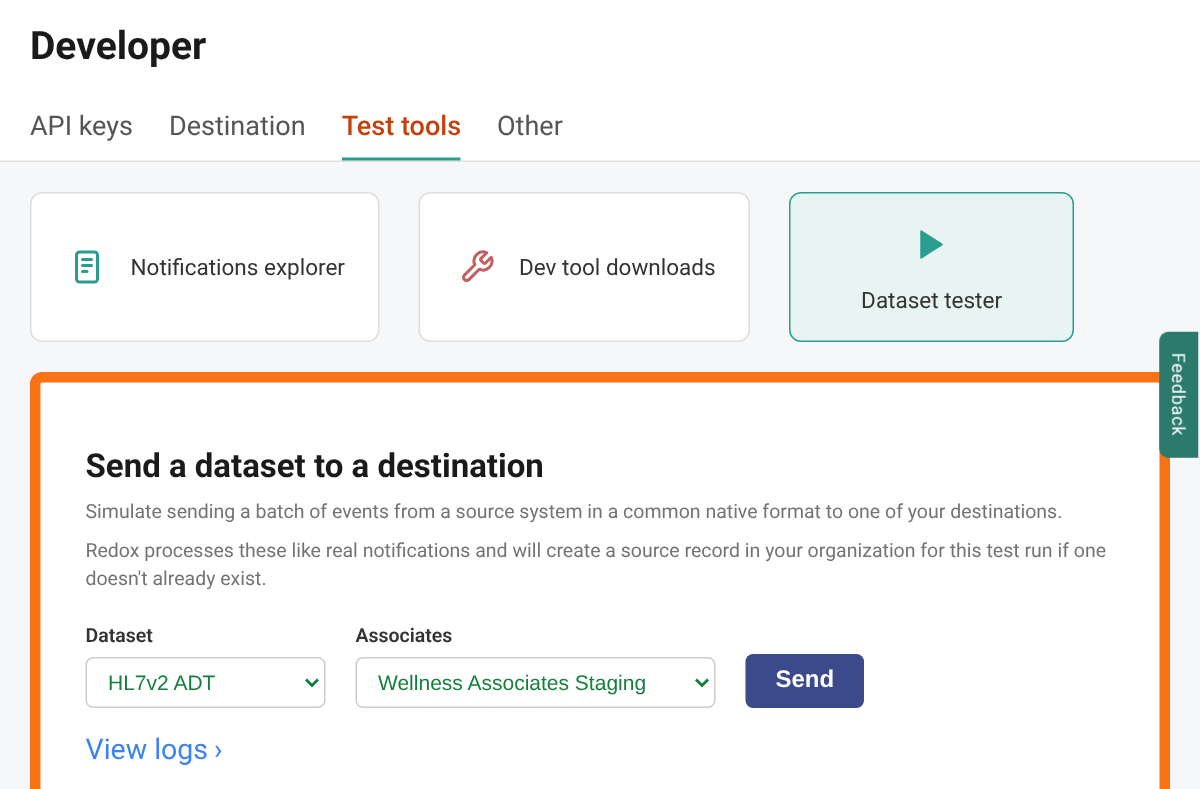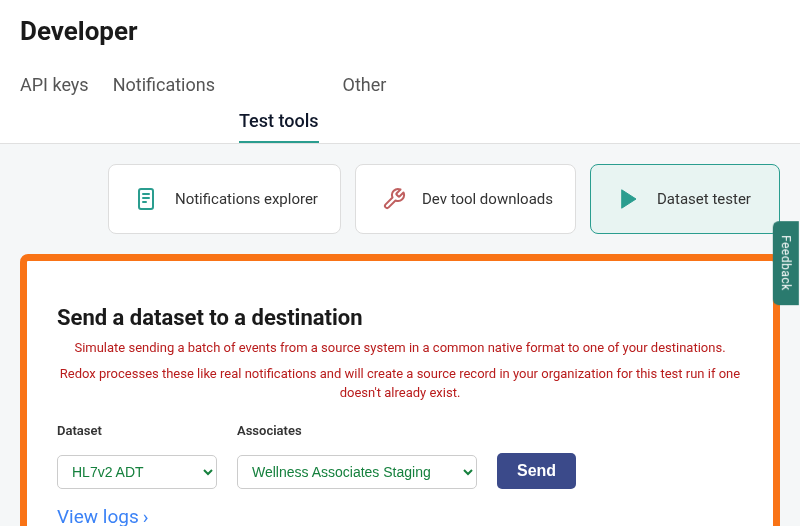--- a/index.html
+++ b/index.html
@@ -29,51 +29,50 @@
       list-style: none;
     }
     .nav-tab {
       font-size: 18px;
       color: #555;
       padding-bottom: 10px;
       cursor: pointer;
       border-bottom: 2px solid transparent;
     }
     .nav-tab.active {
-      color: #0f172a;
+      color: #c2410c;
       border-bottom: 2px solid #2a9d8f;
       font-weight: 500;
-      margin-top: 36px;
     }
     .main-content {
       padding: 20px;
       background: #f5f7f8;
     }
     .tool-cards {
       display: flex;
-      gap: 14px;
+      gap: 26px;
       margin-bottom: 20px;
-      justify-content: flex-end;
     }
     .tool-card {
       display: flex;
       align-items: center;
       gap: 12px;
       padding: 18px 22px;
       background: #fff;
       border: 1px solid #ddd;
       border-radius: 8px;
       cursor: pointer;
       font-size: 15px;
       color: #333;
       min-width: 190px;
     }
     .tool-card.active {
       background: #e8f4f2;
       border-color: #2a9d8f;
+      flex-direction: column;
     }
     .tool-card-icon {
       width: 32px;
       height: 32px;
       display: flex;
       align-items: center;
       justify-content: center;
     }
     .tool-card-icon svg {
       width: 24px;
@@ -86,35 +85,34 @@
       padding: 44px 30px;
     }
     .panel-title {
       font-size: 22px;
       font-weight: 700;
       color: #1a1a1a;
       margin-bottom: 8px;
     }
     .panel-desc {
       font-size: 13px;
-      color: #b91c1c;
+      color: #737373;
       margin-bottom: 6px;
       line-height: 1.5;
-      text-align: center;
     }
     .form-row {
       display: flex;
       gap: 20px;
       margin-top: 20px;
       align-items: flex-end;
     }
     .form-group {
       display: flex;
       flex-direction: column;
-      gap: 17px;
+      gap: 6px;
     }
     .form-label {
       font-size: 13px;
       font-weight: 600;
       color: #333;
     }
     .form-select {
       padding: 7px 28px 7px 10px;
       border: 1px solid #ccc;
       border-radius: 5px;
@@ -161,21 +159,21 @@
       z-index: 100;
     }
   </style>
 </head>
 <body>
 
 <div class="page-header">
   <h1 class="page-title">Developer</h1>
   <ul class="nav-tabs">
     <li class="nav-tab">API keys</li>
-    <li class="nav-tab">Notifications</li>
+    <li class="nav-tab">Destination</li>
     <li class="nav-tab active">Test tools</li>
     <li class="nav-tab">Other</li>
   </ul>
 </div>
 
 <div class="main-content">
 
   <div class="tool-cards">
 
     <div class="tool-card">

